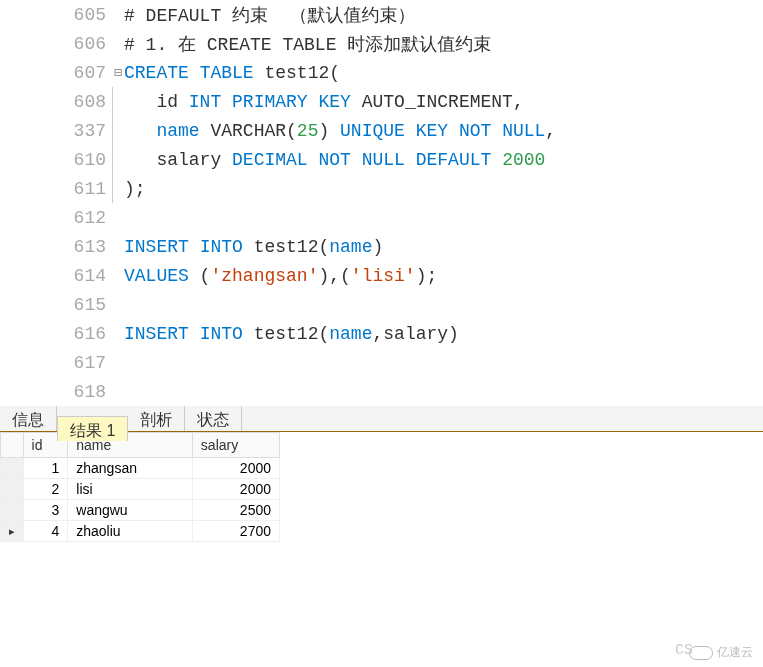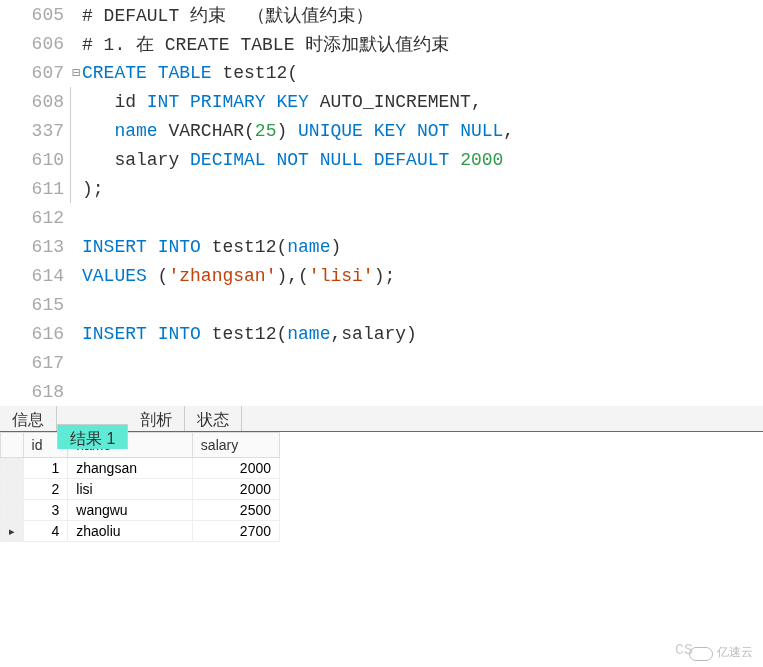--- a/index.html
+++ b/index.html
@@ -1,36 +1,36 @@
 <!DOCTYPE html>
 <html><head>
 <meta charset="utf-8">
 <style>
 * { margin: 0; padding: 0; box-sizing: border-box; }
 body { font-family: Consolas, 'Courier New', monospace; font-size: 18px; background: #fff; width: 763px; height: 667px; overflow: hidden; position: relative; }
-.editor { display: flex; flex-direction: column; }
+.editor { display: flex; flex-direction: column; padding-left: 42px; }
 .line { display: flex; align-items: center; height: 29px; }
 .gutter { width: 70px; text-align: right; color: #a8a8a8; padding-right: 6px; font-size: 18px; user-select: none; }
 .fold { width: 12px; color: #999; font-size: 14px; display: flex; align-items: center; justify-content: center; }
 .code { flex: 1; white-space: pre; color: #333; }
 .kw { color: #0077cc; font-family: Liberation Mono, monospace; }
 .type { color: #0077cc; }
 .str { color: #c2410c; }
 .num { color: #2e9b4a; }
 .id { color: #333; }
 .tabs { display: flex; border-bottom: 1px solid #a16207; background: #f4f4f4; height: 26px; font-size: 16px; font-family: 'Microsoft YaHei', sans-serif; }
 .tab { padding: 4px 12px; border-right: 1px solid #ccc; cursor: pointer; color: #333; }
-.tab.active { background: #5eead4; border-top: 1px solid #ccc; border-left: 1px solid #ccc; border-right: 1px solid #ccc; position: relative; top: 18px; }
+.tab.active { background: #fef9c3; border-top: 1px solid #ccc; border-left: 1px solid #ccc; border-right: 1px solid #ccc; position: relative; top: 10px; }
 .result-table { font-size: 14px; font-family: Arial, sans-serif; border-collapse: collapse; width: 280px; }
 .result-table th { text-align: left; font-weight: normal; padding: 4px 8px; border: 1px solid #ddd; background: #fafafa; color: #333; }
 .result-table td { padding: 2px 8px; border: 1px solid #eee; }
 .result-table td.num-cell { text-align: right; }
 .row-indicator { width: 16px; background: #f0f0f0; border: 1px solid #ddd; }
 .row-pointer { color: #333; font-size: 11px; }
-.watermark { position: absolute; right: 10px; bottom: 6px; font-size: 12px; color: #bbb; display: flex; align-items: flex-end; gap: 4px; }
+.watermark { position: absolute; right: 10px; bottom: 6px; font-size: 12px; color: #bbb; display: flex; align-items: center; gap: 4px; }
 .watermark-icon { width: 24px; height: 14px; border: 1px solid #bbb; border-radius: 7px; position: relative; }
 .cs-mark { position: absolute; right: 70px; bottom: 8px; font-size: 15px; color: #ccc; }
 </style>
 </head>
 <body>
 
 <div class="editor" id="editor">
     <div class="line">
       <div class="gutter">605</div>
       <div class="fold"></div>

